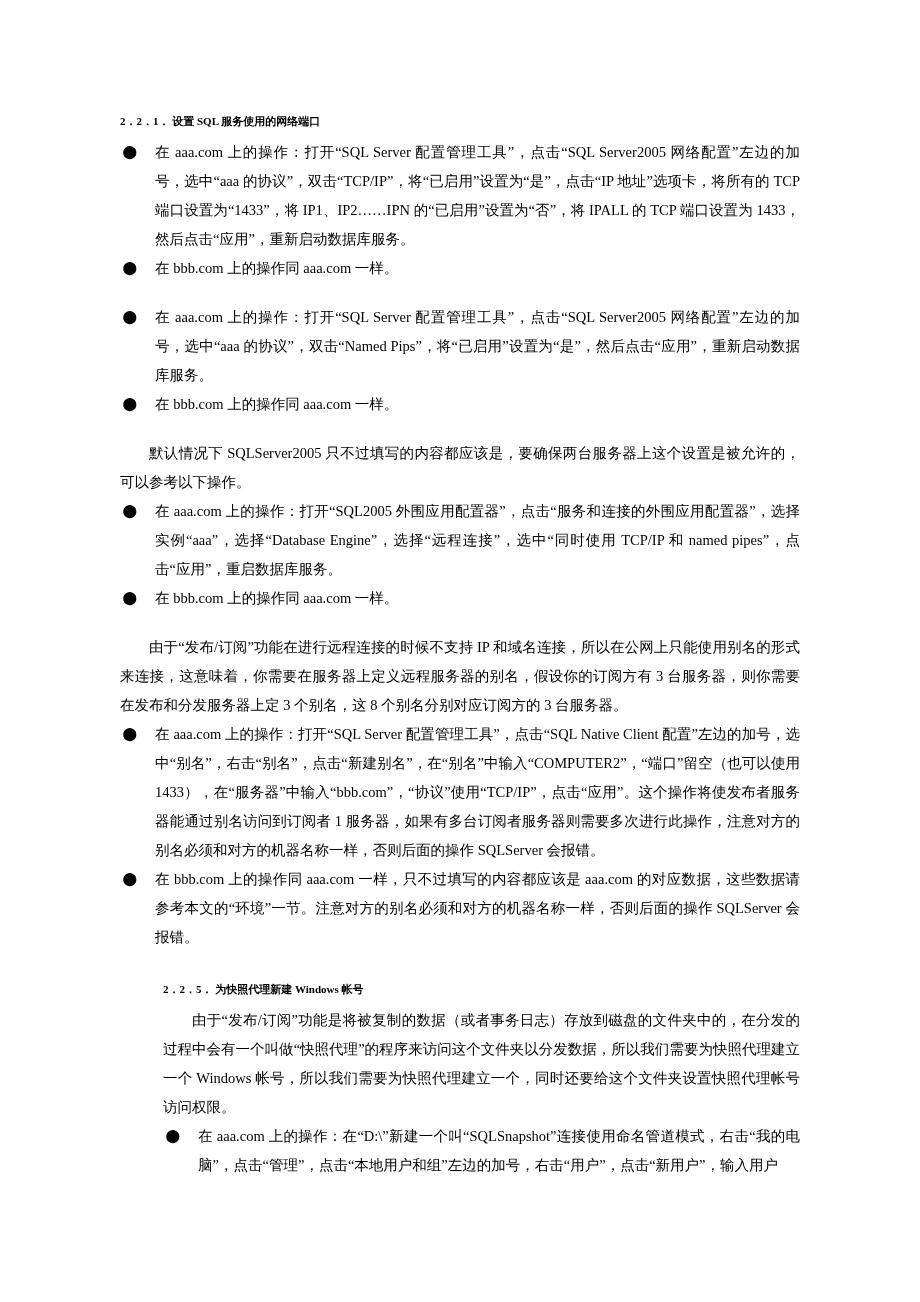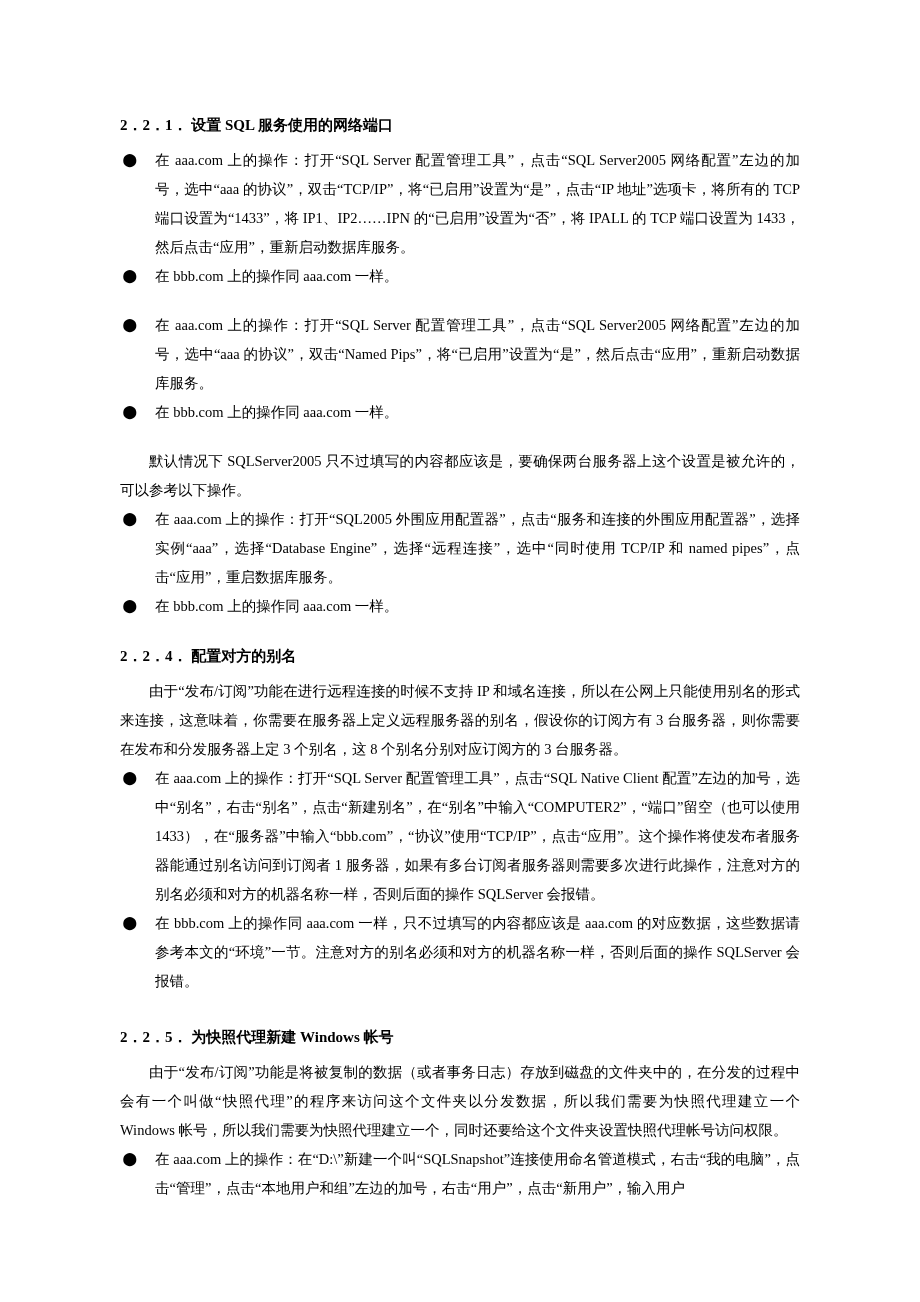--- a/index.html
+++ b/index.html
@@ -11,21 +11,21 @@
     line-height: 2;
   }
   .page {
     width: 920px;
     min-height: 1302px;
     padding: 110px 120px 120px 120px;
     box-sizing: border-box;
     position: relative;
   }
   h3.section-heading {
-    font-size: 15px;
+    font-size: 11px;
     font-weight: bold;
     margin: 0 0 6px 0;
     font-family: "Songti SC", "SimSun", serif;
   }
   .sp-after { margin-bottom: 18px; }
   p.body-text {
     margin: 0;
     text-indent: 2em;
     text-align: justify;
   }
@@ -82,33 +82,32 @@
       <span class="bullet-mark">⬤</span>
       <span class="bullet-text">在 aaa.com 上的操作：打开“SQL2005 外围应用配置器”，点击“服务和连接的外围应用配置器”，选择实例“aaa”，选择“Database Engine”，选择“远程连接”，选中“同时使用 TCP/IP 和 named pipes”，点击“应用”，重启数据库服务。</span>
     </div>
     <div class="bullet-row">
       <span class="bullet-mark">⬤</span>
       <span class="bullet-text">在 bbb.com 上的操作同 aaa.com 一样。</span>
     </div>
   </div>
 
   <div class="block">
-    <h3 class="section-heading sp-after">2．2．4．     配置对方的别名</h3>
     <p class="body-text">由于“发布/订阅”功能在进行远程连接的时候不支持 IP 和域名连接，所以在公网上只能使用别名的形式来连接，这意味着，你需要在服务器上定义远程服务器的别名，假设你的订阅方有 3 台服务器，则你需要在发布和分发服务器上定 3 个别名，这 8 个别名分别对应订阅方的 3 台服务器。</p>
     <div class="bullet-row">
       <span class="bullet-mark">⬤</span>
       <span class="bullet-text">在 aaa.com 上的操作：打开“SQL Server 配置管理工具”，点击“SQL Native Client 配置”左边的加号，选中“别名”，右击“别名”，点击“新建别名”，在“别名”中输入“COMPUTER2”，“端口”留空（也可以使用 1433），在“服务器”中输入“bbb.com”，“协议”使用“TCP/IP”，点击“应用”。这个操作将使发布者服务器能通过别名访问到订阅者 1 服务器，如果有多台订阅者服务器则需要多次进行此操作，注意对方的别名必须和对方的机器名称一样，否则后面的操作 SQLServer 会报错。</span>
     </div>
     <div class="bullet-row">
       <span class="bullet-mark">⬤</span>
       <span class="bullet-text">在 bbb.com 上的操作同 aaa.com 一样，只不过填写的内容都应该是 aaa.com 的对应数据，这些数据请参考本文的“环境”一节。注意对方的别名必须和对方的机器名称一样，否则后面的操作 SQLServer 会报错。</span>
     </div>
   </div>
 
-  <div class="block" style="margin-top:26px;">
+  <div class="block" style="margin-top:26px;margin-left:43px;">
     <h3 class="section-heading sp-after">2．2．5．     为快照代理新建 Windows 帐号</h3>
     <p class="body-text">由于“发布/订阅”功能是将被复制的数据（或者事务日志）存放到磁盘的文件夹中的，在分发的过程中会有一个叫做“快照代理”的程序来访问这个文件夹以分发数据，所以我们需要为快照代理建立一个 Windows 帐号，所以我们需要为快照代理建立一个，同时还要给这个文件夹设置快照代理帐号访问权限。</p>
     <div class="bullet-row">
       <span class="bullet-mark">⬤</span>
       <span class="bullet-text">在 aaa.com 上的操作：在“D:\”新建一个叫“SQLSnapshot”连接使用命名管道模式，右击“我的电脑”，点击“管理”，点击“本地用户和组”左边的加号，右击“用户”，点击“新用户”，输入用户</span>
     </div>
   </div>
 
 </div>
 

